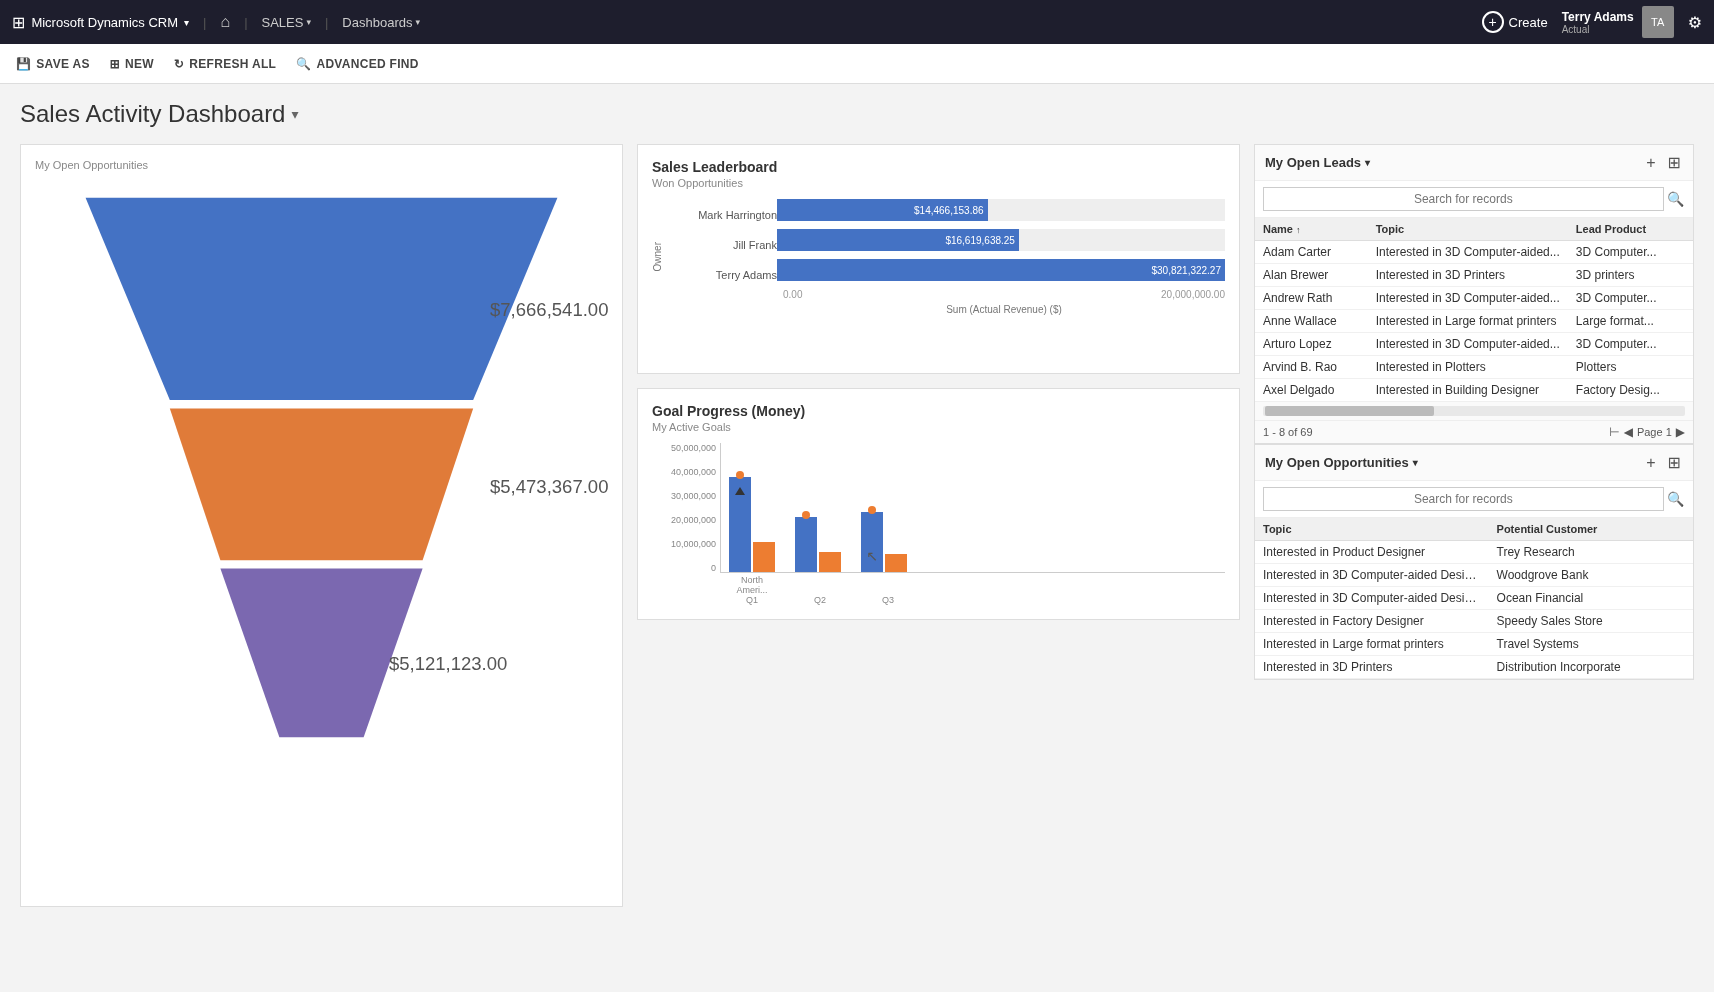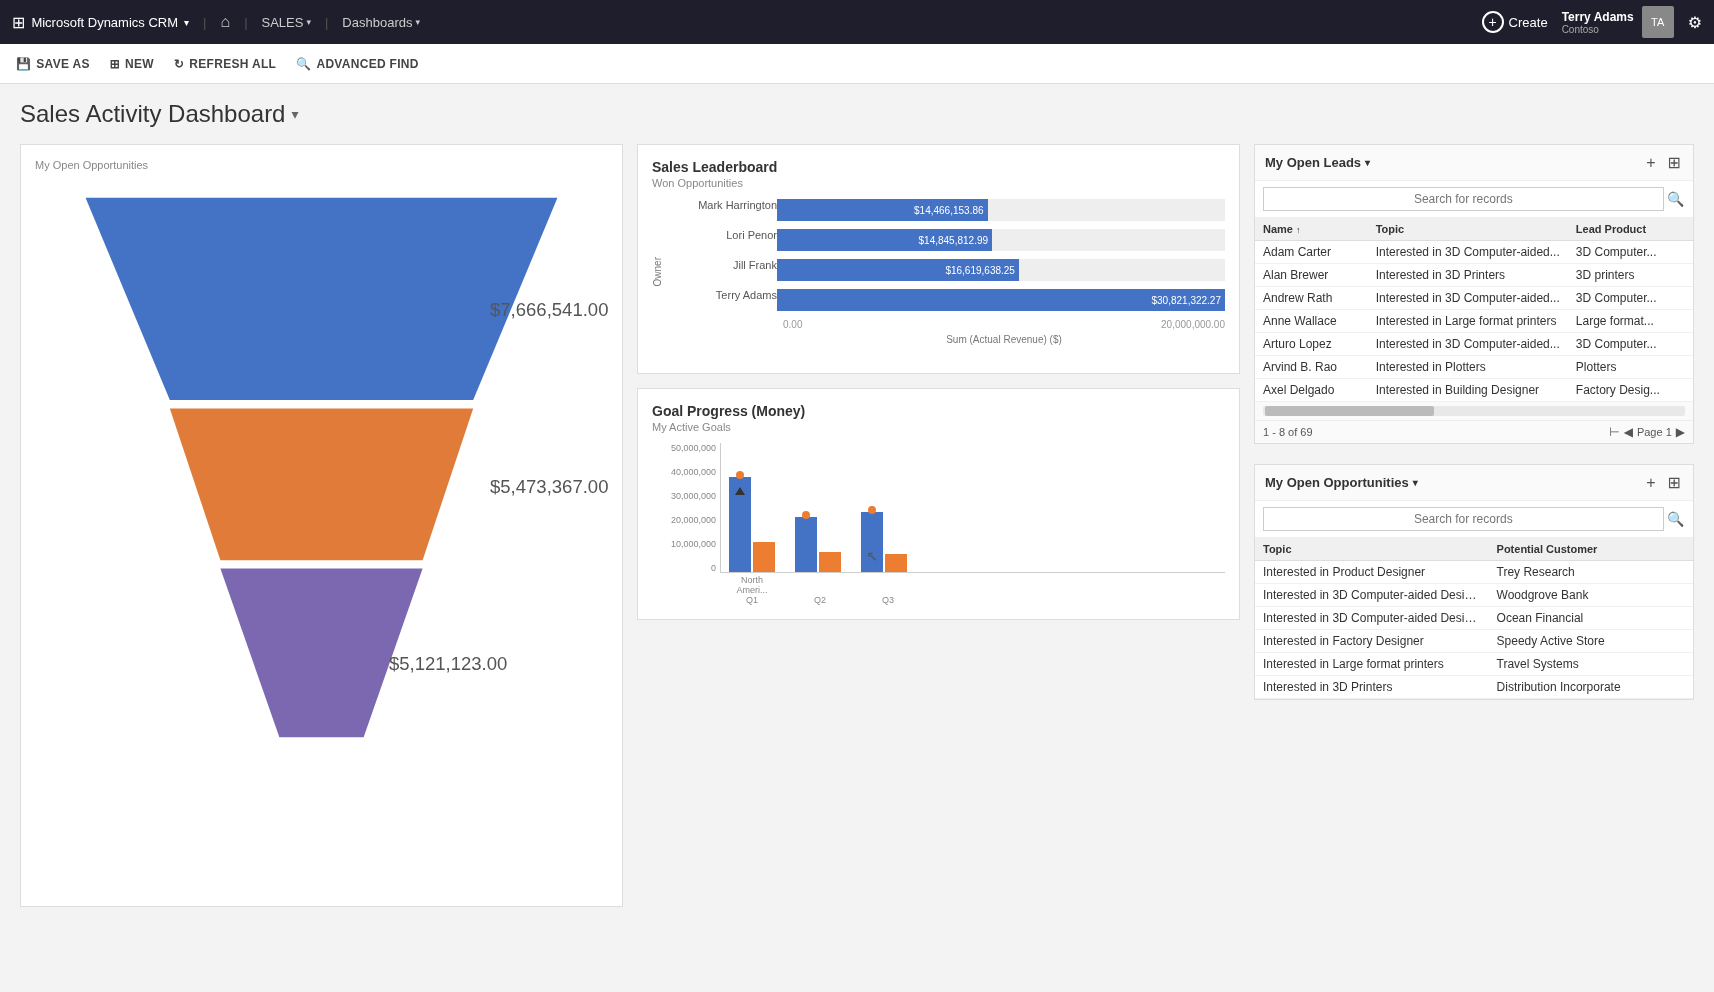--- a/index.html
+++ b/index.html
@@ -46,30 +46,30 @@
 
     
     .card {
       background: #fff;
       border: 1px solid #ddd;
       padding: 14px;
       min-height: 200px;
     }
     .card-title { font-size: 14px; font-weight: 600; color: #333; margin-bottom: 2px; }
     .card-subtitle { font-size: 11px; color: #888; margin-bottom: 10px; }
-    .bar-row { display: flex; align-items: flex-start; margin-bottom: 8px; }
+    .bar-row { display: flex; align-items: flex-end; margin-bottom: 8px; }
     .bar-name { width: 110px; text-align: right; font-size: 11px; color: #555; white-space: nowrap; overflow: hidden; text-overflow: ellipsis; }
     .bar-track { flex: 1; background: #eee; height: 22px; position: relative; }
     .bar-fill { height: 100%; background: #4472c4; display: flex; align-items: center; justify-content: flex-end; padding-right: 4px; }
     .bar-value { font-size: 10px; color: #fff; white-space: nowrap; }
     .bar-chart-xaxis { display: flex; justify-content: space-between; font-size: 10px; color: #999; margin-top: 4px; padding-left: 116px; }
     .bar-chart-xlabel { font-size: 10px; color: #777; text-align: center; margin-top: 4px; padding-left: 116px; }
 
     
-    .right-panel { display: flex; flex-direction: column; gap: 20px; }
+    .right-panel { display: flex; flex-direction: column; gap: 0; }
     .panel-card { background: #fff; border: 1px solid #ddd; }
     .panel-header { display: flex; align-items: center; justify-content: space-between; padding: 8px 10px; border-bottom: 1px solid #eee; background: #fafafa; }
     .panel-title { font-size: 13px; font-weight: 600; display: flex; align-items: center; gap: 4px; cursor: pointer; }
     .panel-actions { display: flex; gap: 8px; }
     .panel-action-btn { background: none; border: none; cursor: pointer; color: #555; font-size: 16px; padding: 0 2px; }
     .search-row { padding: 6px 8px; border-bottom: 1px solid #eee; display: flex; align-items: center; gap: 4px; }
     .search-input { flex: 1; border: 1px solid #ccc; padding: 4px 6px; font-size: 12px; outline: none; text-align: center; }
     .search-icon { color: #888; font-size: 14px; }
 
     
@@ -117,21 +117,21 @@
     </span>
   </div>
   <div class="top-nav-right">
     <div class="create-btn">
       <span style="font-size:20px;border:2px solid #fff;border-radius:50%;width:22px;height:22px;display:flex;align-items:center;justify-content:center;font-size:14px;">+</span>
       <span>Create</span>
     </div>
     <div class="user-info">
       <div>
         <div style="font-weight:600;font-size:12px;">Terry Adams</div>
-        <div style="font-size:10px;color:#aaa;">Contoso</div>
+        <div style="font-size:10px;color:#aaa;">Actual</div>
       </div>
       <div class="user-avatar">TA</div>
     </div>
     <span style="font-size:16px;cursor:pointer;">⚙</span>
   </div>
 </nav>
 
 <div class="toolbar">
   <div class="toolbar-btn">
     <span>💾</span>
@@ -183,28 +183,20 @@
         <div class="card-title">Sales Leaderboard</div>
         <div class="card-subtitle">Won Opportunities</div>
         <div style="display:flex;margin-top:8px;">
           <div style="writing-mode:vertical-rl;transform:rotate(180deg);font-size:10px;color:#777;margin-right:4px;align-self:center;">Owner</div>
           <div style="flex:1;">
             <div class="bar-row">
               <div class="bar-name">Mark Harrington</div>
               <div class="bar-track">
                 <div class="bar-fill" style="width:47%;">
                   <span class="bar-value">$14,466,153.86</span>
-                </div>
-              </div>
-            </div>
-            <div class="bar-row">
-              <div class="bar-name">Lori Penor</div>
-              <div class="bar-track">
-                <div class="bar-fill" style="width:48%;">
-                  <span class="bar-value">$14,845,812.99</span>
                 </div>
               </div>
             </div>
             <div class="bar-row">
               <div class="bar-name">Jill Frank</div>
               <div class="bar-track">
                 <div class="bar-fill" style="width:54%;">
                   <span class="bar-value">$16,619,638.25</span>
                 </div>
               </div>
@@ -397,21 +389,21 @@
               <tr>
     <td>Interested in 3D Computer-aided Design (CAD) Soft...</td>
     <td>Woodgrove Bank</td>
   </tr>
               <tr>
     <td>Interested in 3D Computer-aided Design (CAD) Soft...</td>
     <td>Ocean Financial</td>
   </tr>
               <tr>
     <td>Interested in Factory Designer</td>
-    <td>Speedy Active Store</td>
+    <td>Speedy Sales Store</td>
   </tr>
               <tr>
     <td>Interested in Large format printers</td>
     <td>Travel Systems</td>
   </tr>
               <tr>
     <td>Interested in 3D Printers</td>
     <td>Distribution Incorporate</td>
   </tr>
             </tbody>

